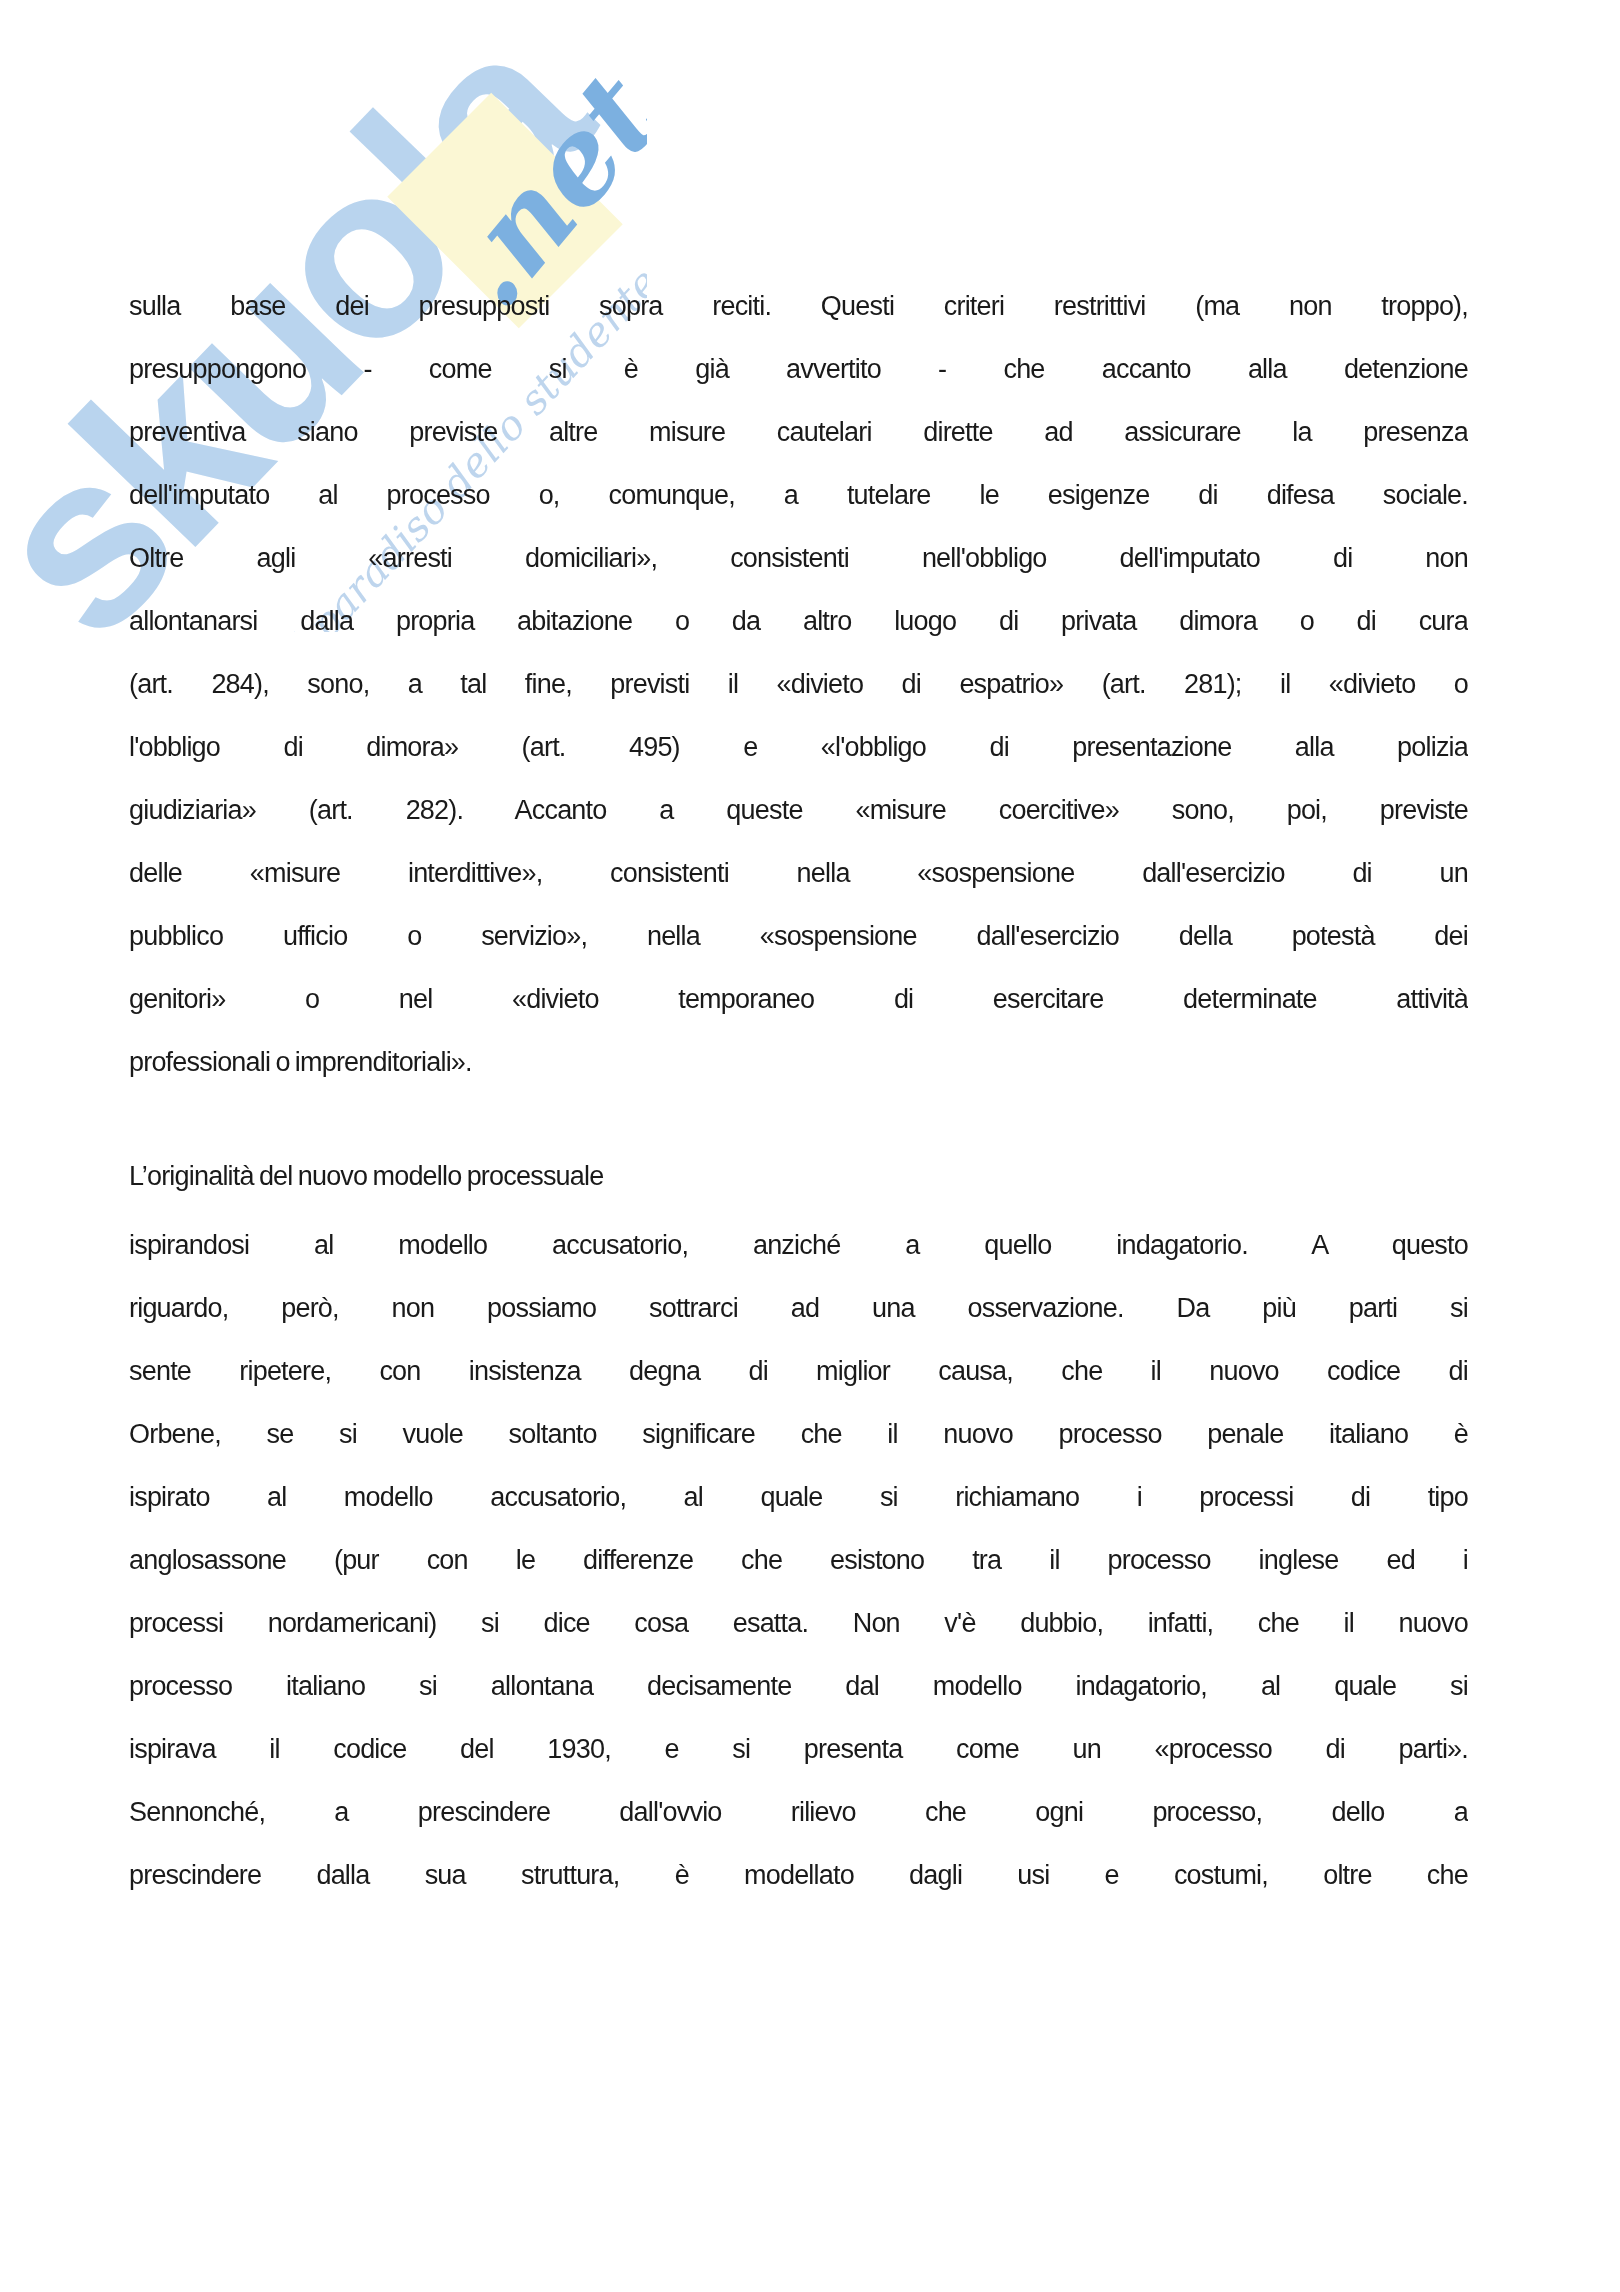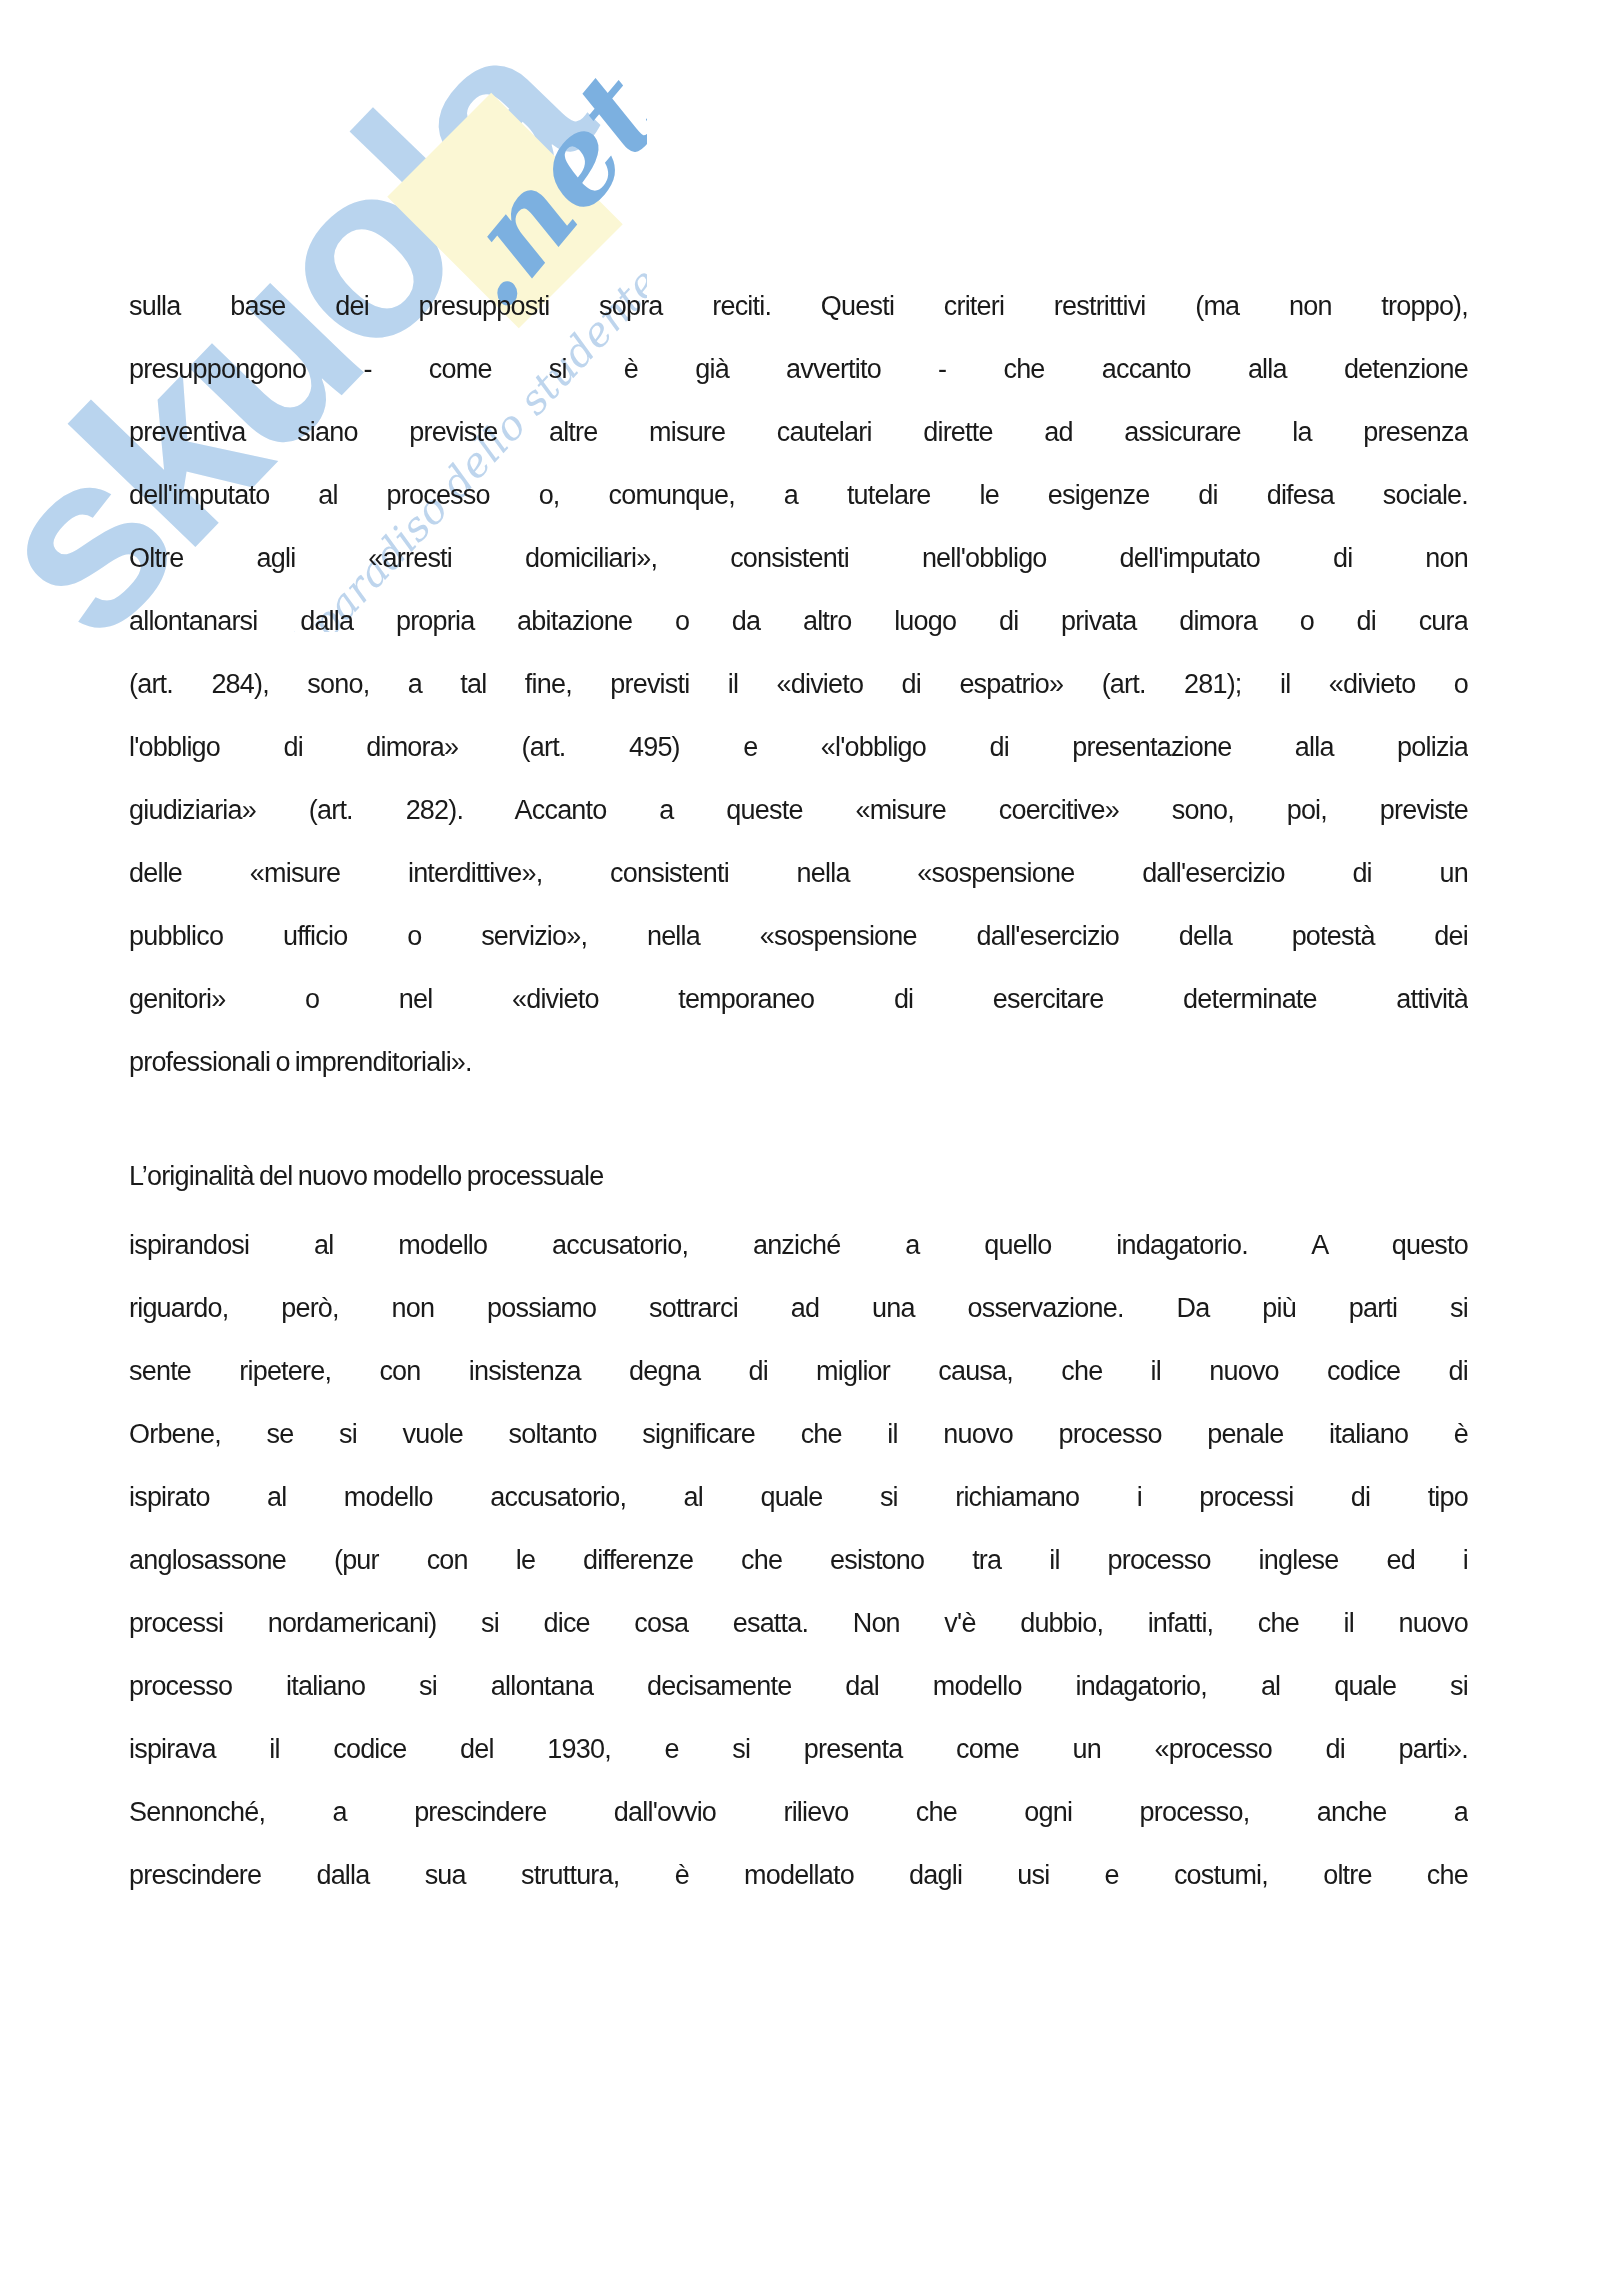--- a/index.html
+++ b/index.html
@@ -133,17 +133,17 @@
   <div class="para">
       <div class="tline">ispirandosi al modello accusatorio, anziché a quello indagatorio. A questo</div>
       <div class="tline">riguardo, però, non possiamo sottrarci ad una osservazione. Da più parti si</div>
       <div class="tline">sente ripetere, con insistenza degna di miglior causa, che il nuovo codice di</div>
       <div class="tline">Orbene, se si vuole soltanto significare che il nuovo processo penale italiano è</div>
       <div class="tline">ispirato al modello accusatorio, al quale si richiamano i processi di tipo</div>
       <div class="tline">anglosassone (pur con le differenze che esistono tra il processo inglese ed i</div>
       <div class="tline">processi nordamericani) si dice cosa esatta. Non v'è dubbio, infatti, che il nuovo</div>
       <div class="tline">processo italiano si allontana decisamente dal modello indagatorio, al quale si</div>
       <div class="tline">ispirava il codice del 1930, e si presenta come un «processo di parti».</div>
-      <div class="tline">Sennonché, a prescindere dall'ovvio rilievo che ogni processo, anche a</div>
+      <div class="tline">Sennonché, a prescindere dall'ovvio rilievo che ogni processo, dello a</div>
       <div class="tline">prescindere dalla sua struttura, è modellato dagli usi e costumi, oltre che</div>
     </div>
 </div>
 
 
 </body></html>

